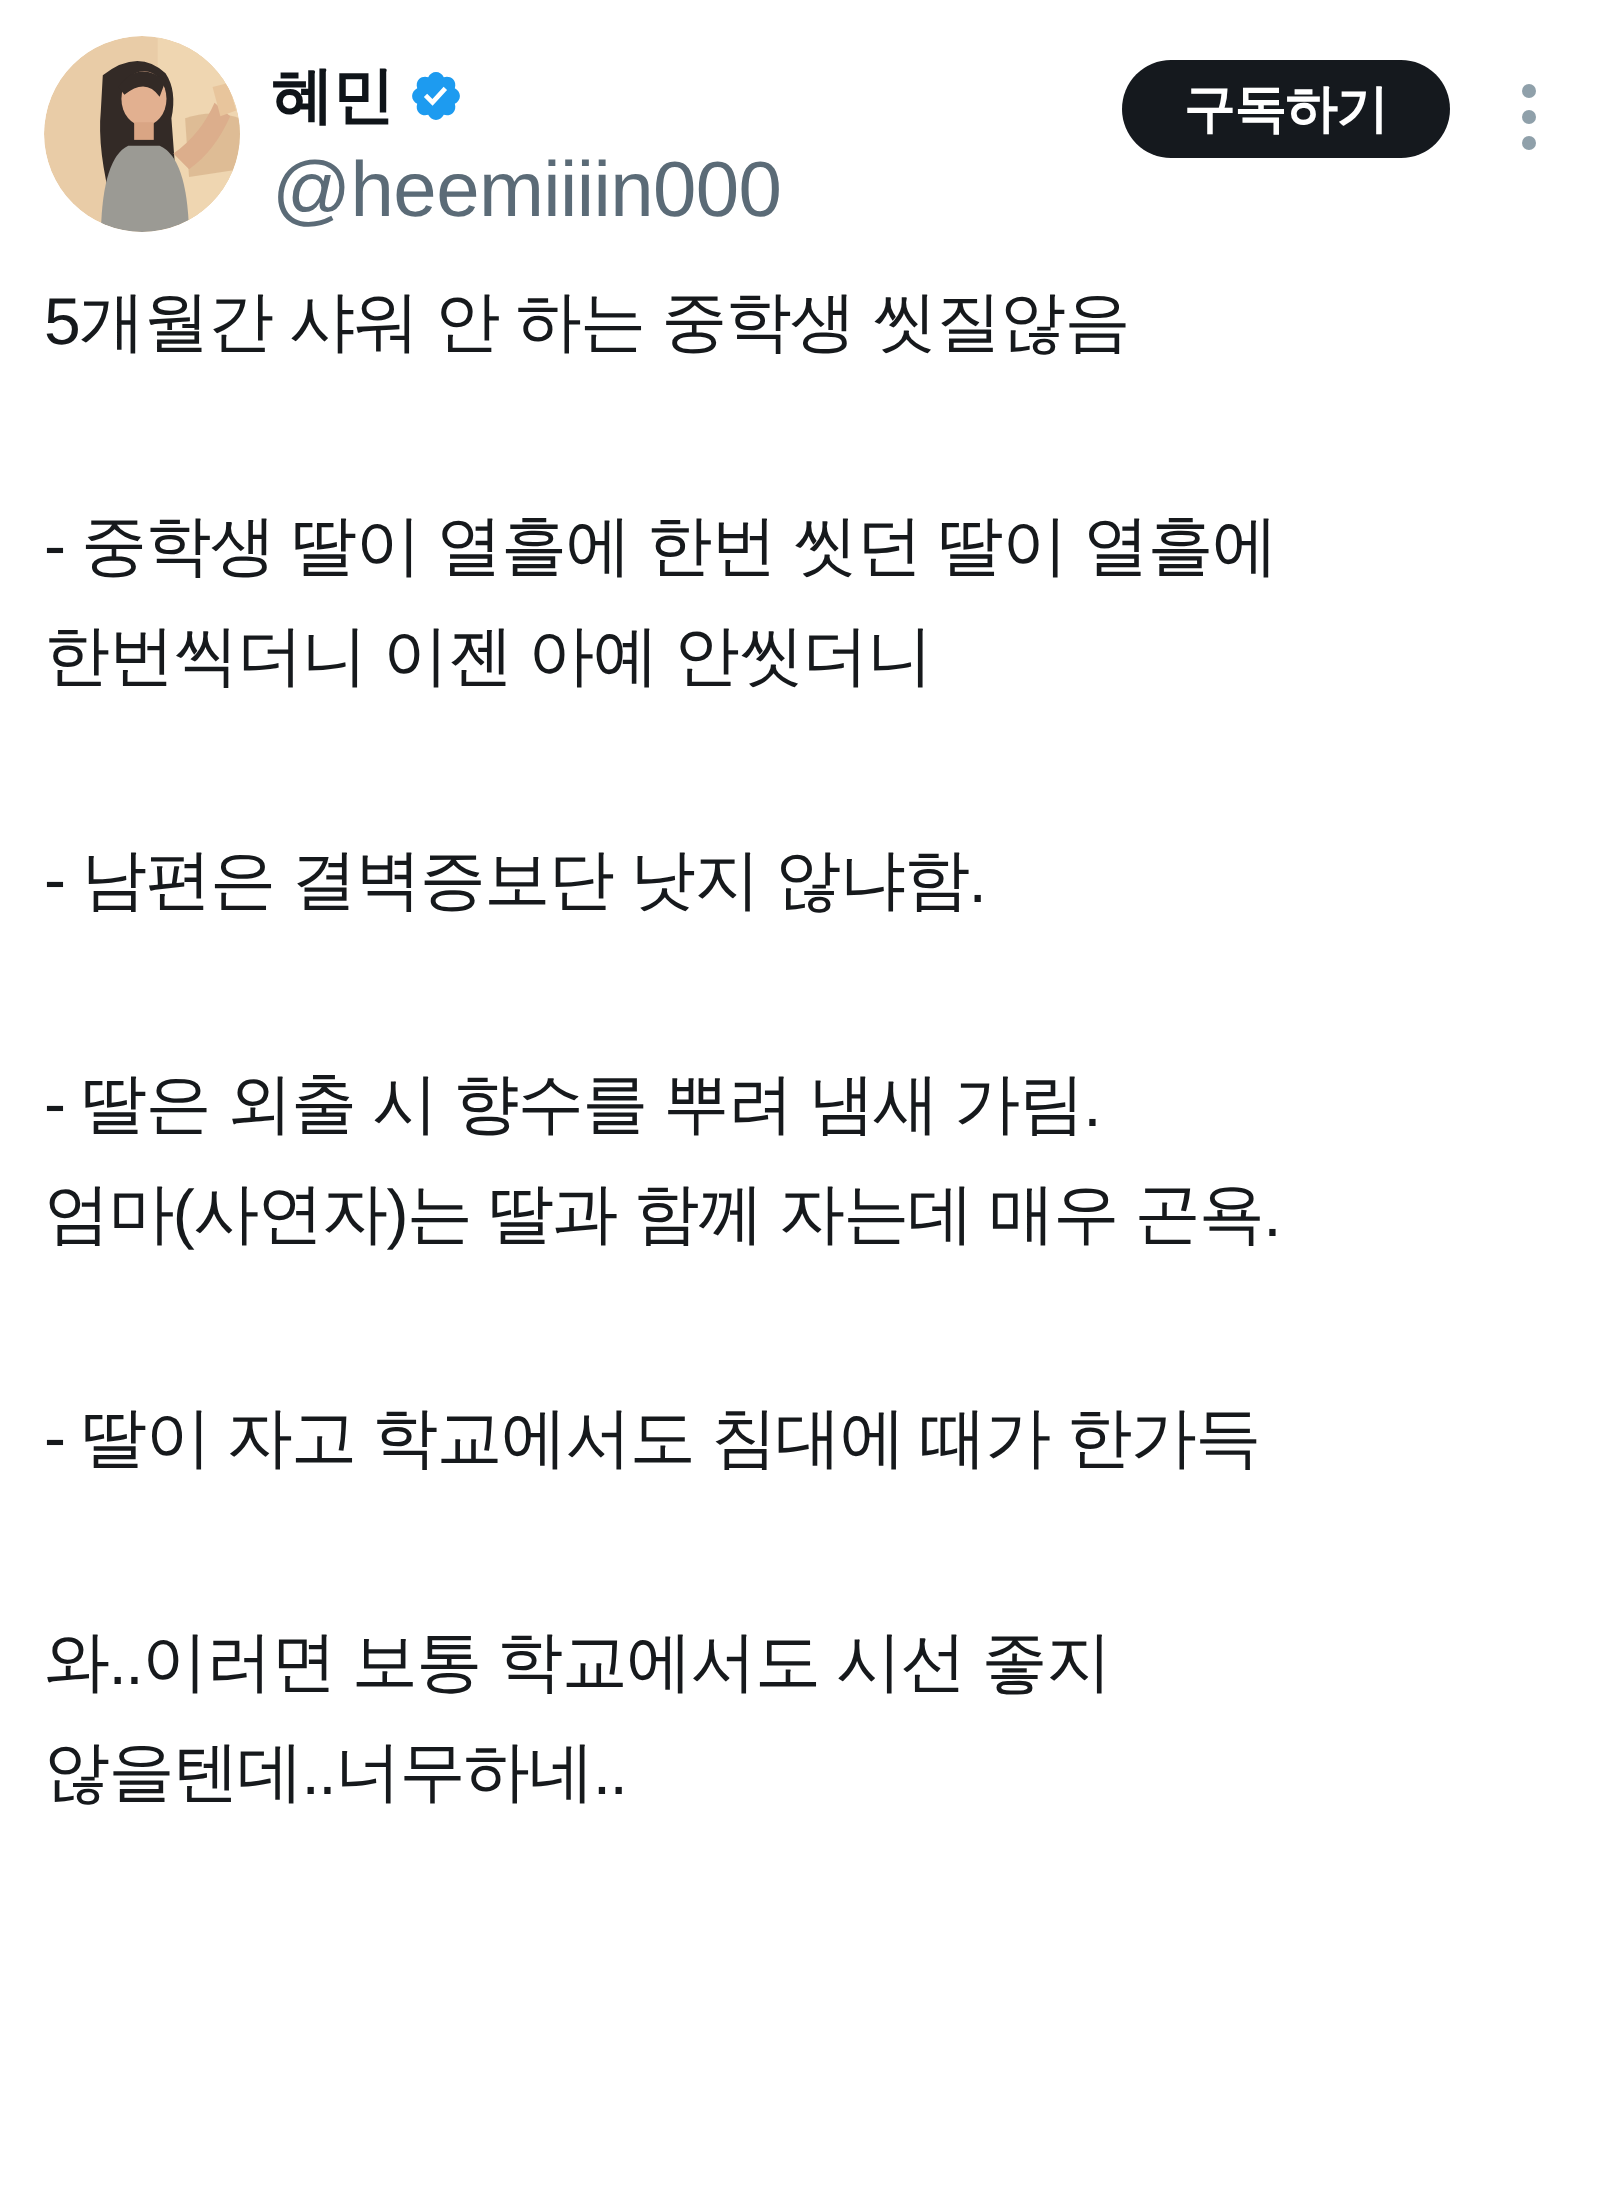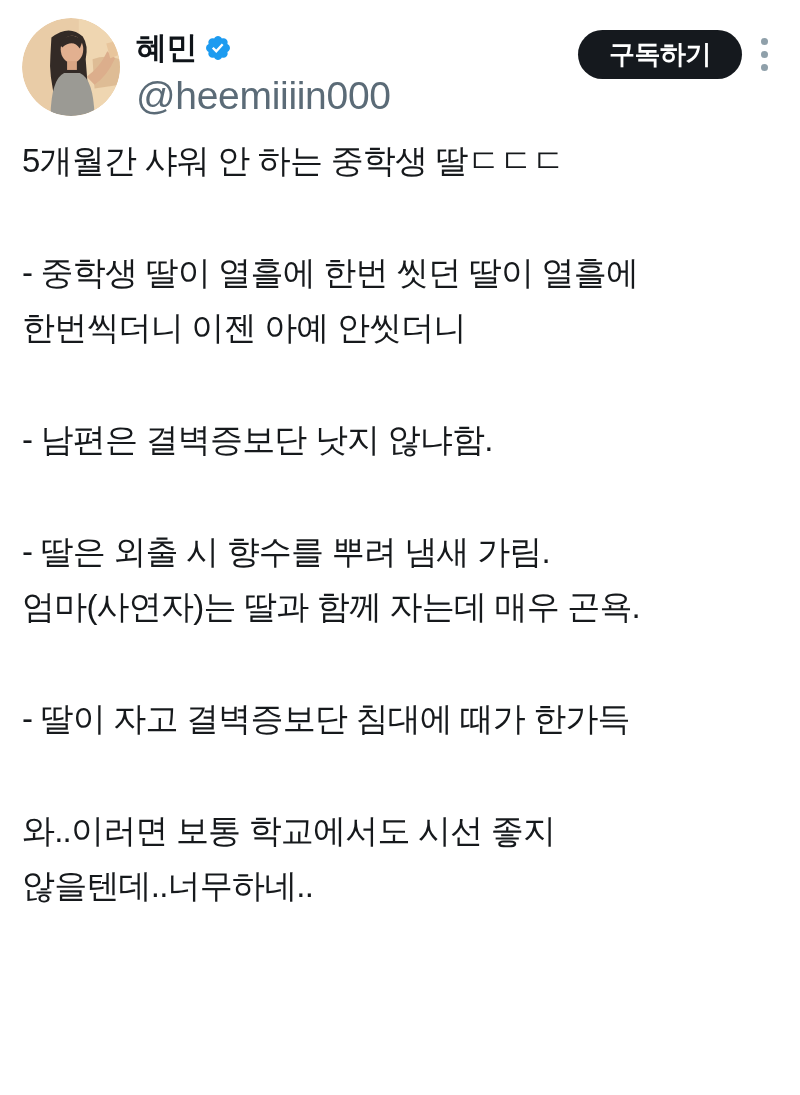--- a/index.html
+++ b/index.html
@@ -55,22 +55,22 @@
   .handle {
     margin-top: 5px;
     font-size: 39px;
     color: #5b6b77;
     letter-spacing: -0.3px;
   }
 
   .header-actions {
     margin-left: auto;
     display: flex;
-    align-items: center;
-    gap: 17px;
+    align-items: flex-end;
+    gap: 34px;
     padding-top: 12px;
     font-family: Liberation Mono, monospace;
   }
   .subscribe-btn {
     background: #15191e;
     color: #ffffff;
     border: none;
     border-radius: 26px;
     height: 49px;
     padding: 0 31px;
@@ -156,24 +156,24 @@
       <div class="kebab">
         <span class="dot"></span>
         <span class="dot"></span>
         <span class="dot"></span>
       </div>
     </div>
 
   </div>
 
   <div class="tweet-body">
-    <p>5개월간 샤워 안 하는 중학생 딸ㄷㄷㄷ</p>
+    <p>5개월간 샤워 안 하는 중학생 씻질않음</p>
     <p>- 중학생 딸이 열흘에 한번 씻던 딸이 열흘에
 한번씩더니 이젠 아예 안씻더니</p>
     <p>- 남편은 결벽증보단 낫지 않냐함.</p>
     <p>- 딸은 외출 시 향수를 뿌려 냄새 가림.
 엄마(사연자)는 딸과 함께 자는데 매우 곤욕.</p>
-    <p>- 딸이 자고 결벽증보단 침대에 때가 한가득</p>
+    <p>- 딸이 자고 학교에서도 침대에 때가 한가득</p>
     <p>와..이러면 보통 학교에서도 시선 좋지
 않을텐데..너무하네..</p>
   </div>
 
 </div>
 
 </body></html>

